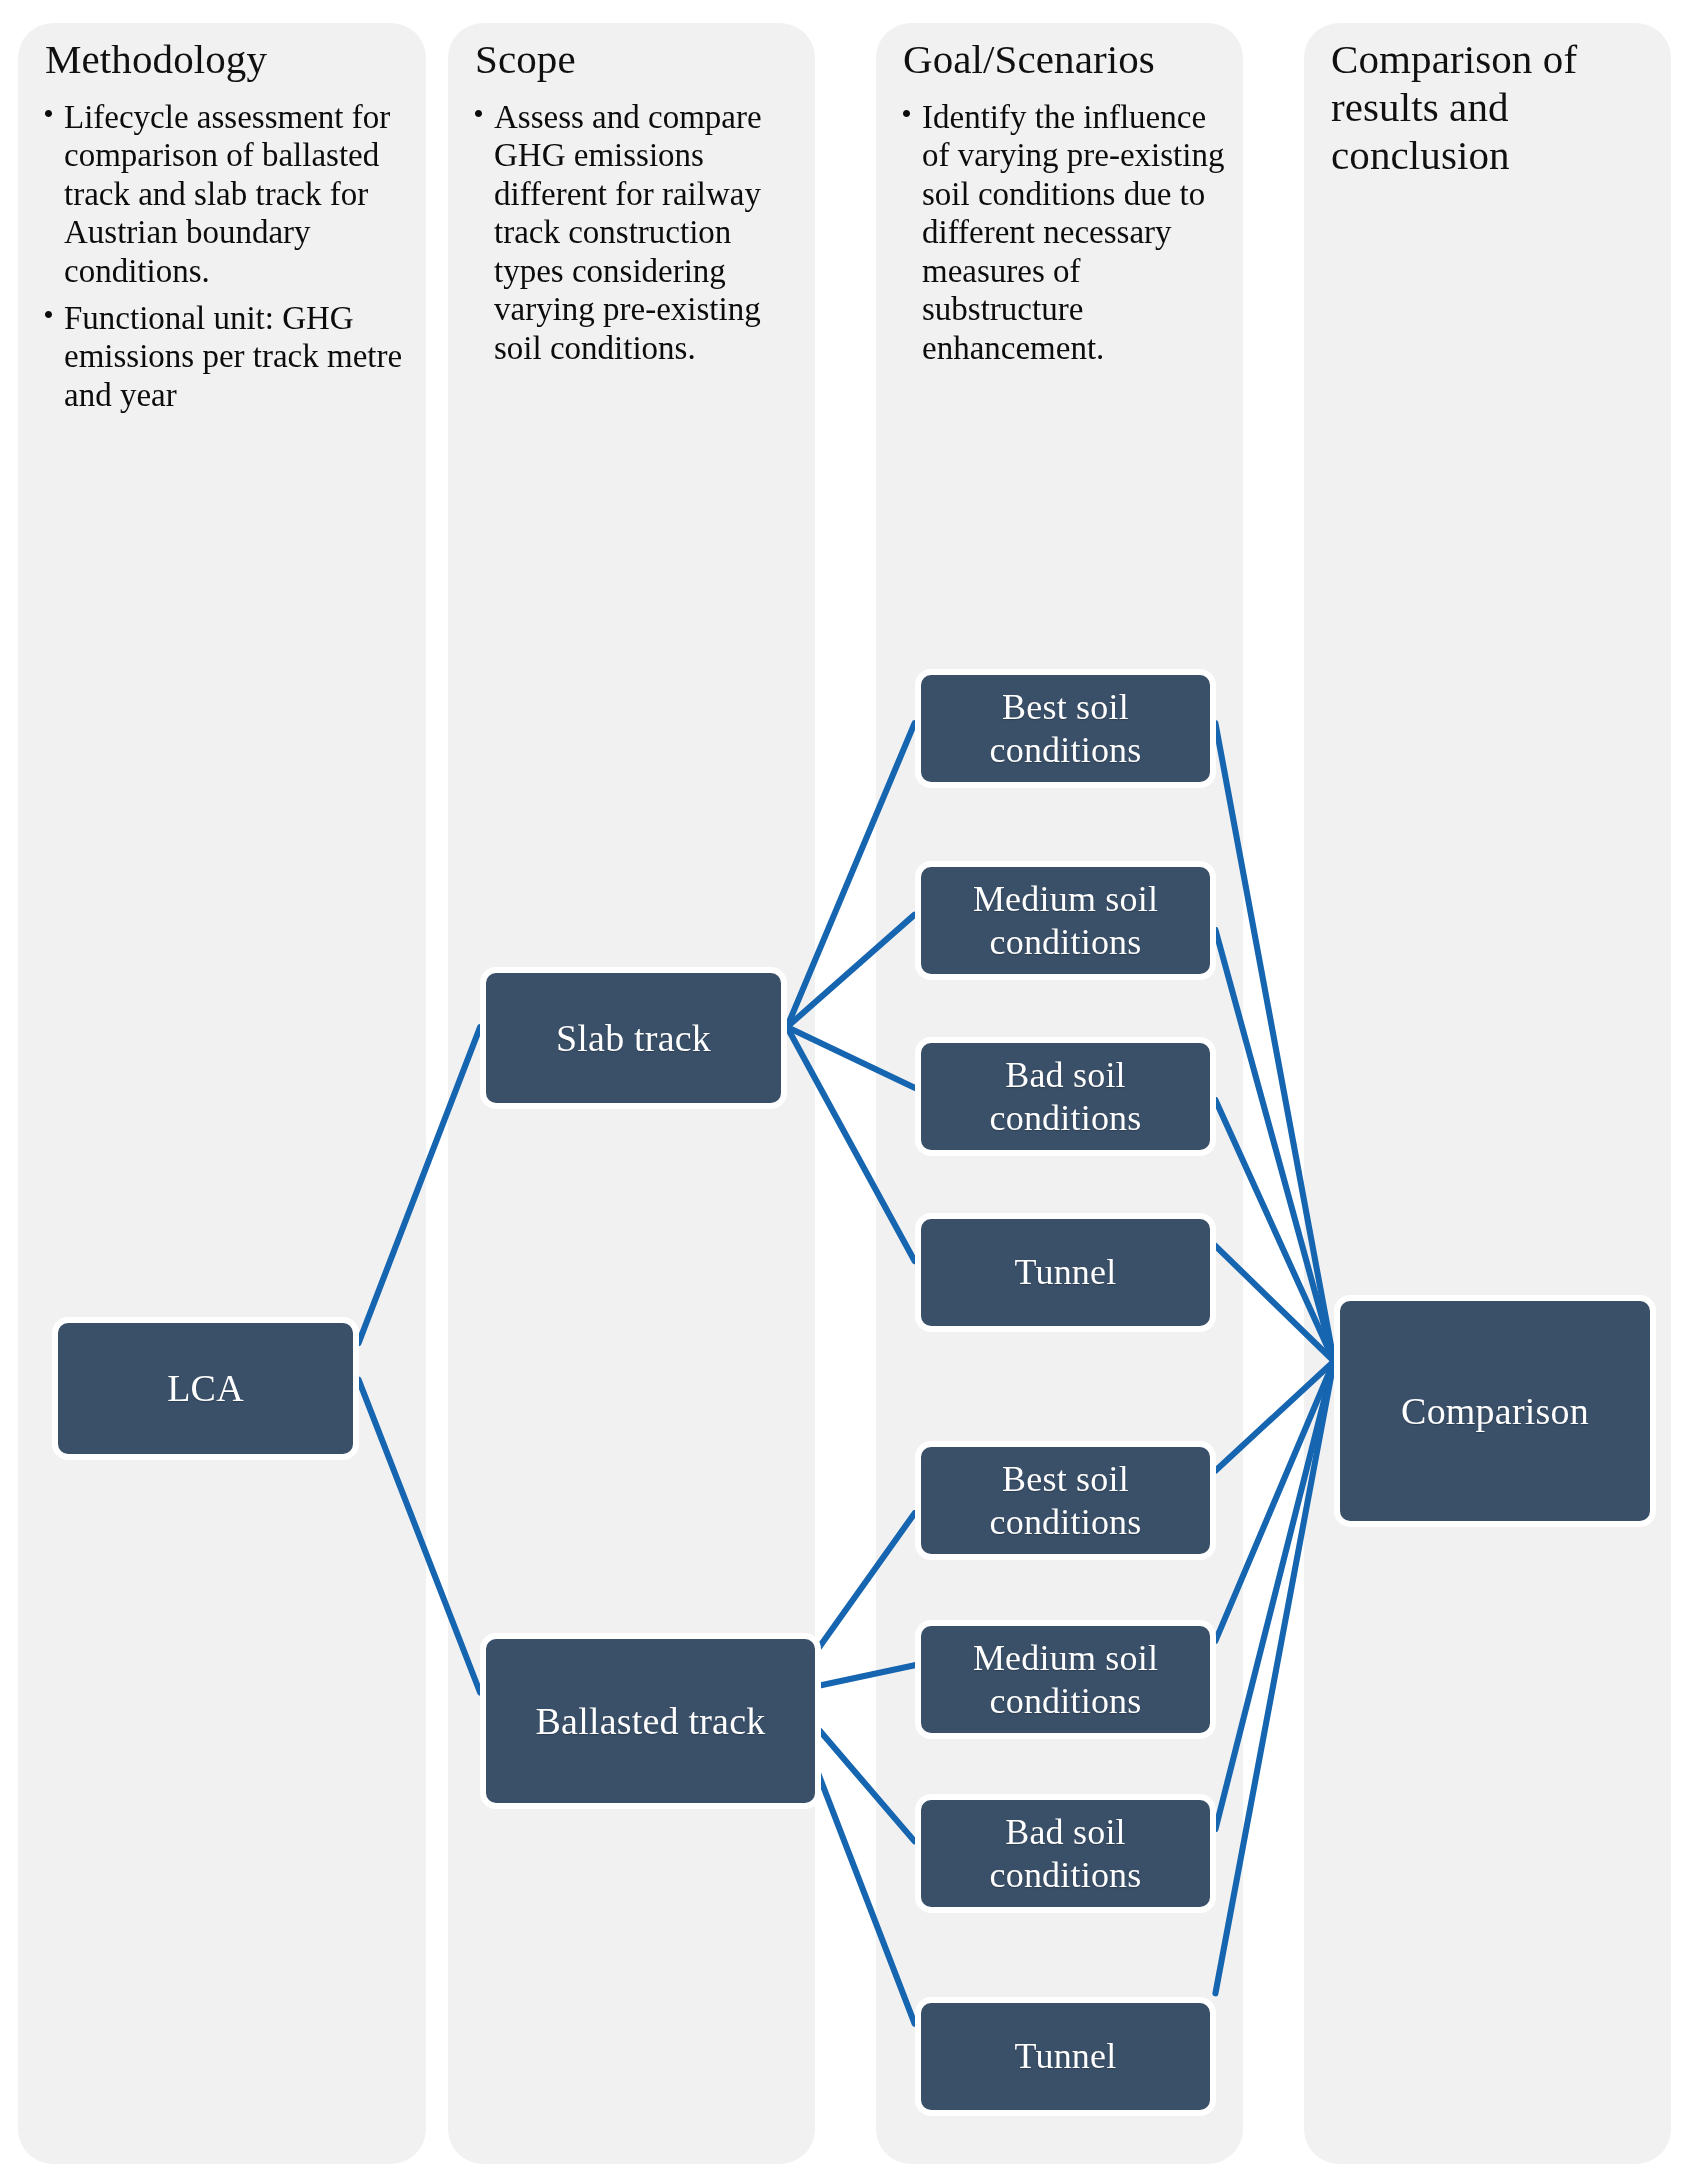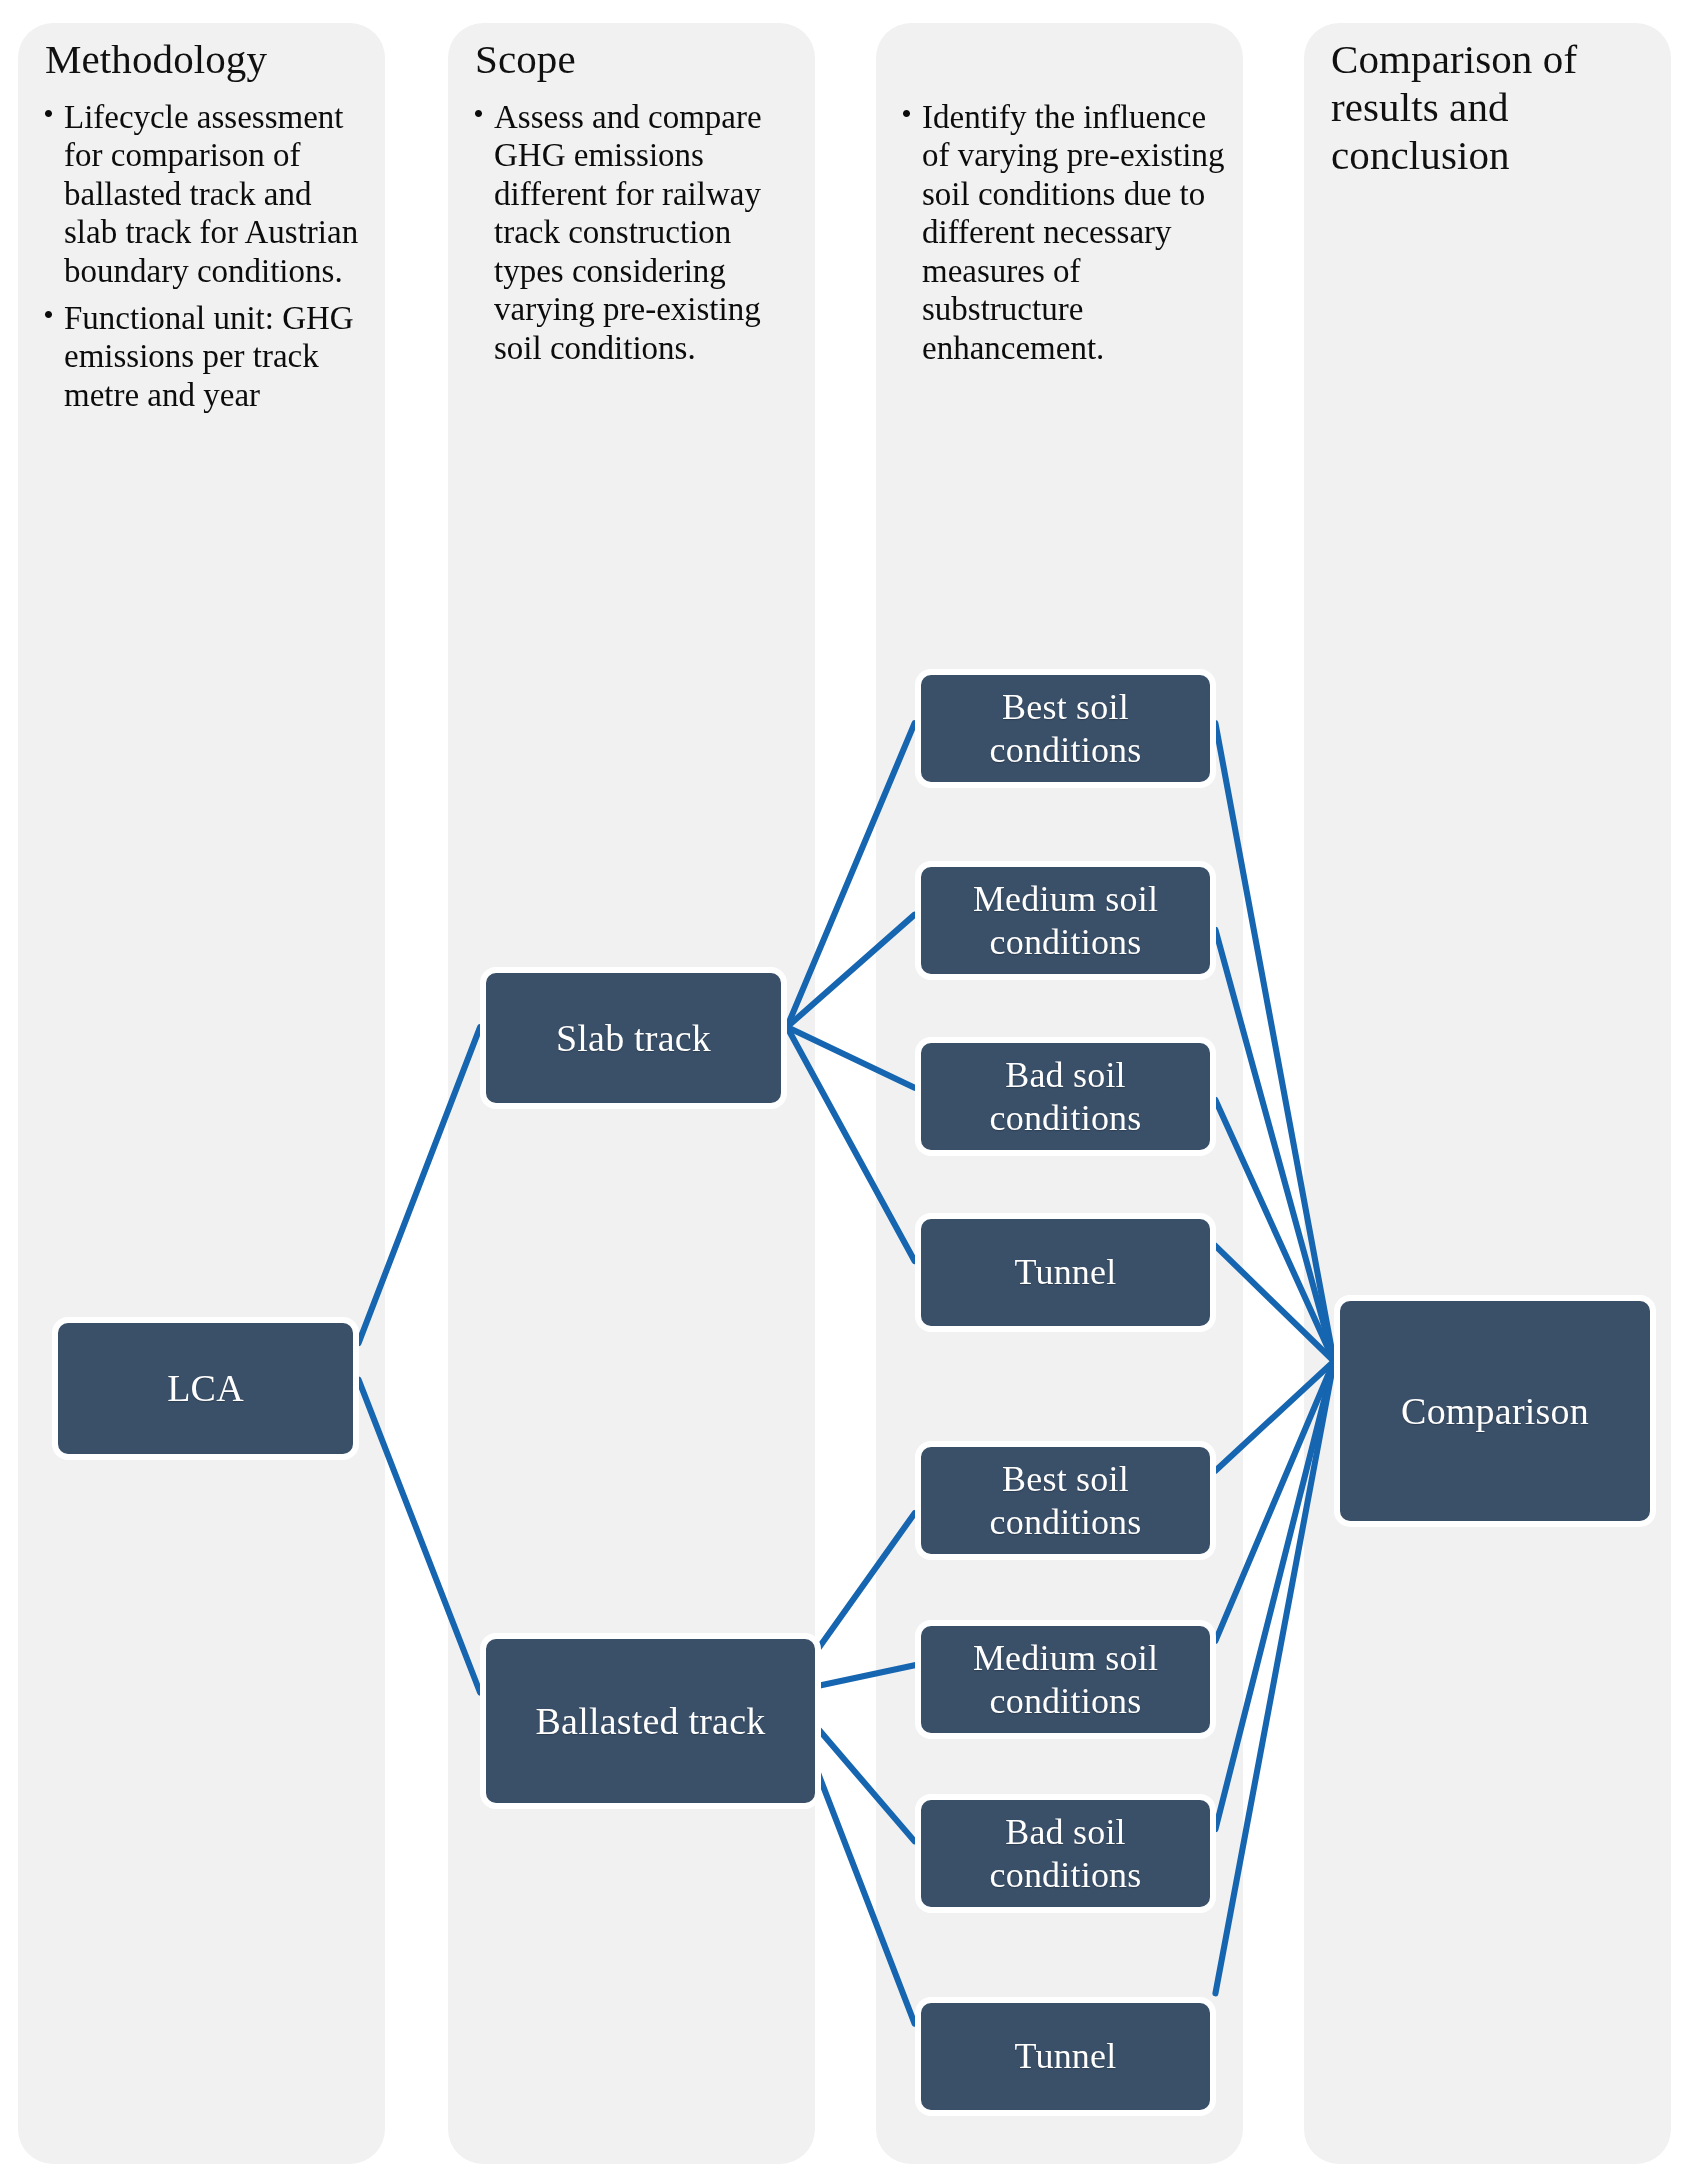--- a/index.html
+++ b/index.html
@@ -91,36 +91,37 @@
     text-shadow: 0 1.2px 1.2px rgba(0,0,0,0.25);
     margin-top: 28px;
   }
   .node.small { font-size: 36px; }
 </style>
 </head>
 <body>
 
 <div id="canvas">
 
-  <div class="panel" style="left:18px; top:23px; width:367px; height:2141px;">
+  <div class="panel" style="left:18px; top:23px; width:408px; height:2141px;">
     <div class="panel-title">Methodology</div>
     <ul class="bullets" style="top:75px;">
       <li>Lifecycle assessment for comparison of ballasted track and slab track for Austrian boundary conditions.</li>
       <li>Functional unit: GHG emissions per track metre and year</li>
     </ul>
   </div>
 
   <div class="panel" style="left:448px; top:23px; width:367px; height:2141px;">
     <div class="panel-title">Scope</div>
     <ul class="bullets" style="top:75px;">
       <li>Assess and compare GHG emissions different for railway track construction types considering varying pre-existing soil conditions.</li>
     </ul>
   </div>
 
   <div class="panel" style="left:876px; top:23px; width:367px; height:2141px;">
+    <div class="panel-title">Goal/Scenarios</div>
     <ul class="bullets" style="top:75px;">
       <li>Identify the influence of varying pre-existing soil conditions due to different necessary measures of substructure enhancement.</li>
     </ul>
   </div>
 
   <div class="panel" style="left:1304px; top:23px; width:367px; height:2141px;">
     <div class="panel-title">Comparison of results and conclusion</div>
   </div>
 
   <svg id="links" viewBox="0 0 2799 3574" xmlns="http://www.w3.org/2000/svg">

